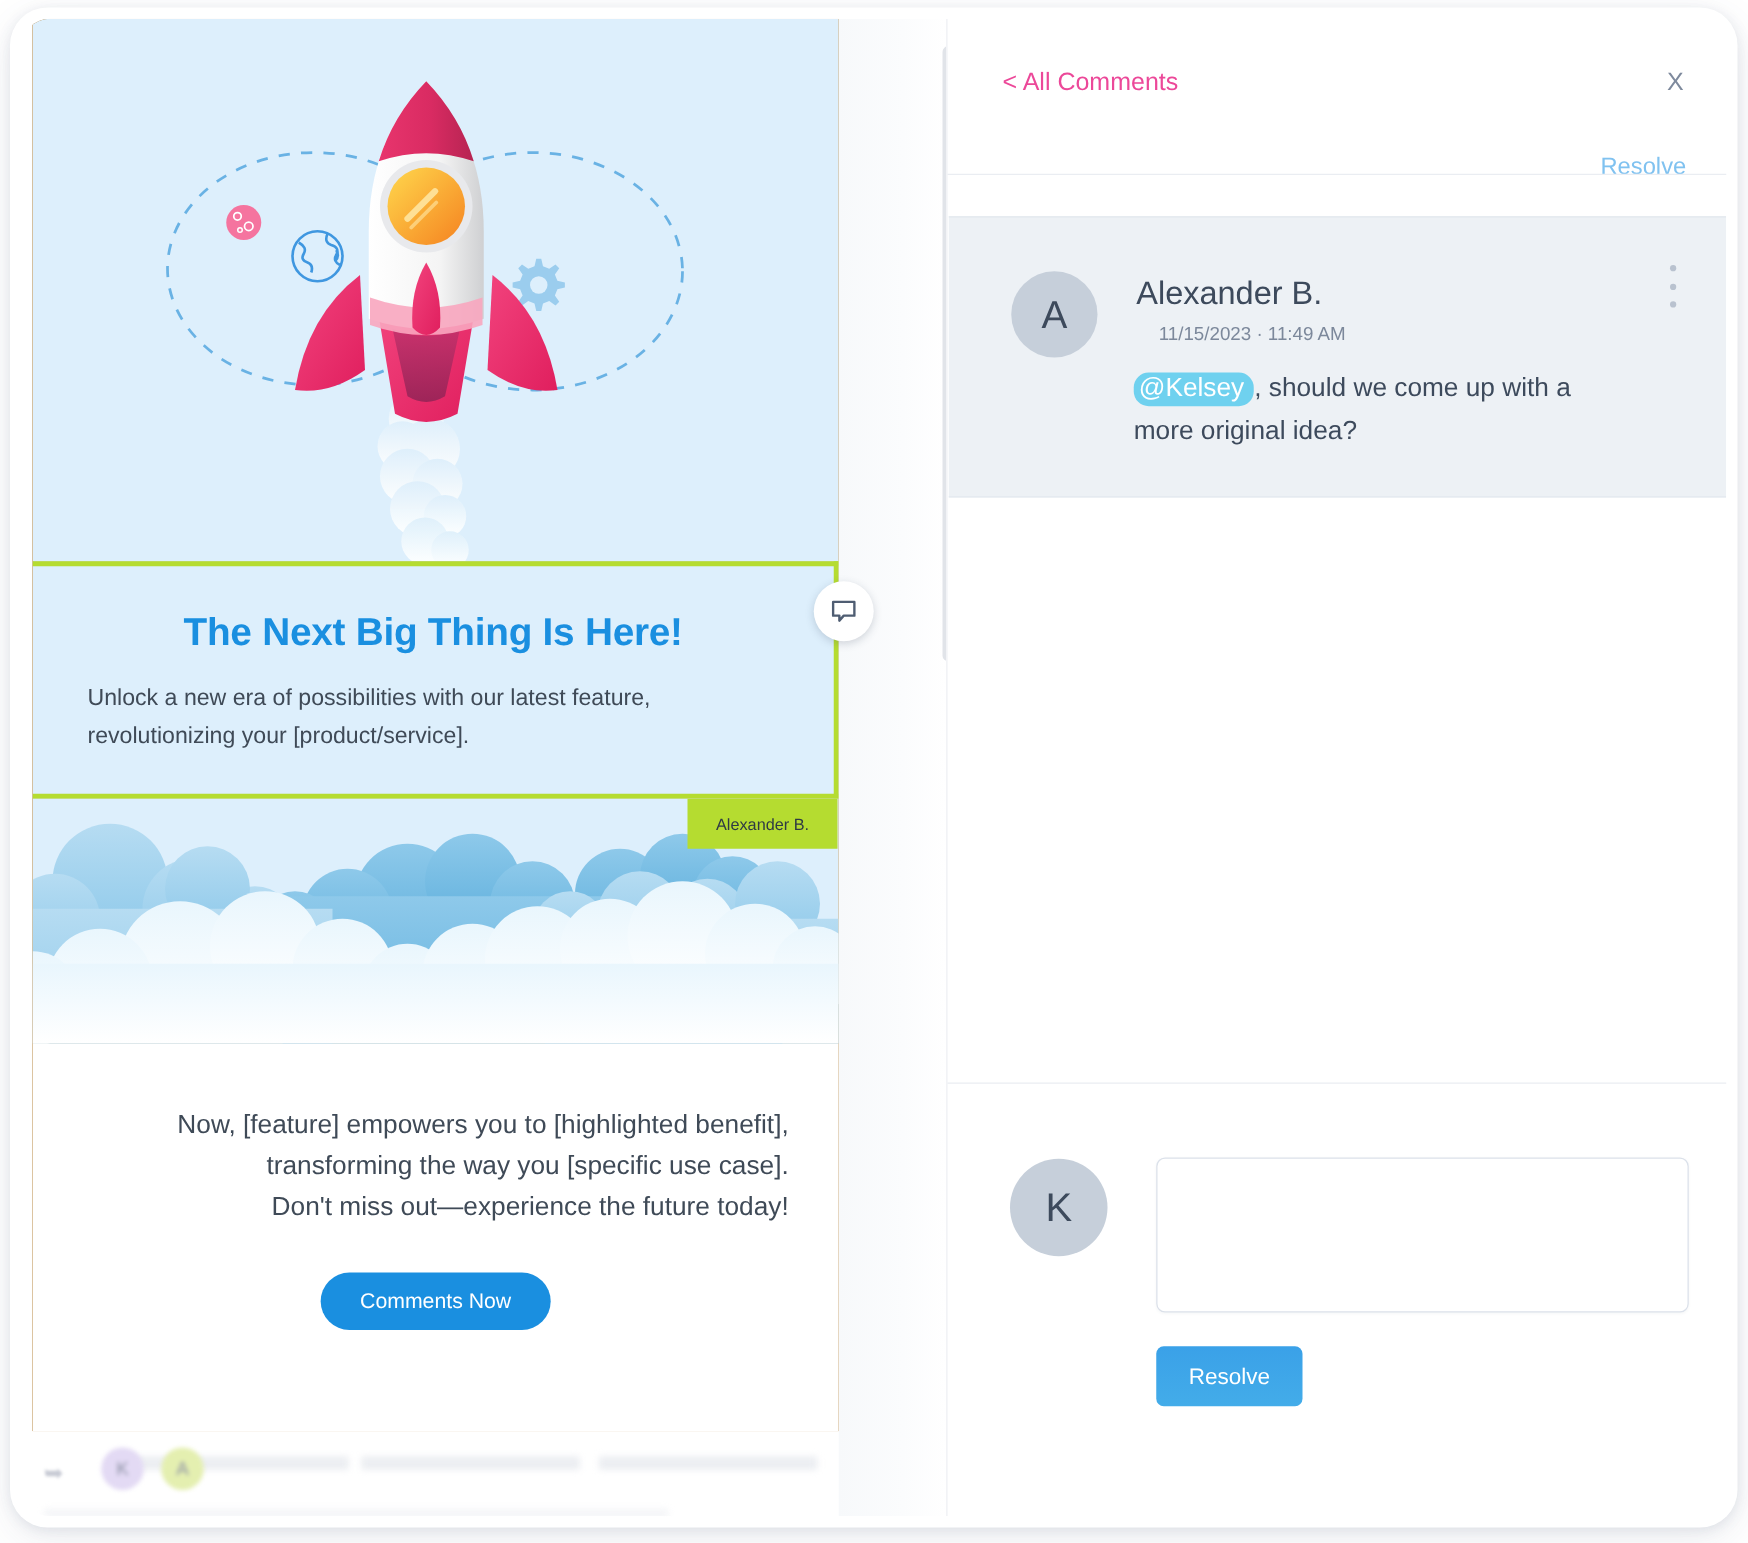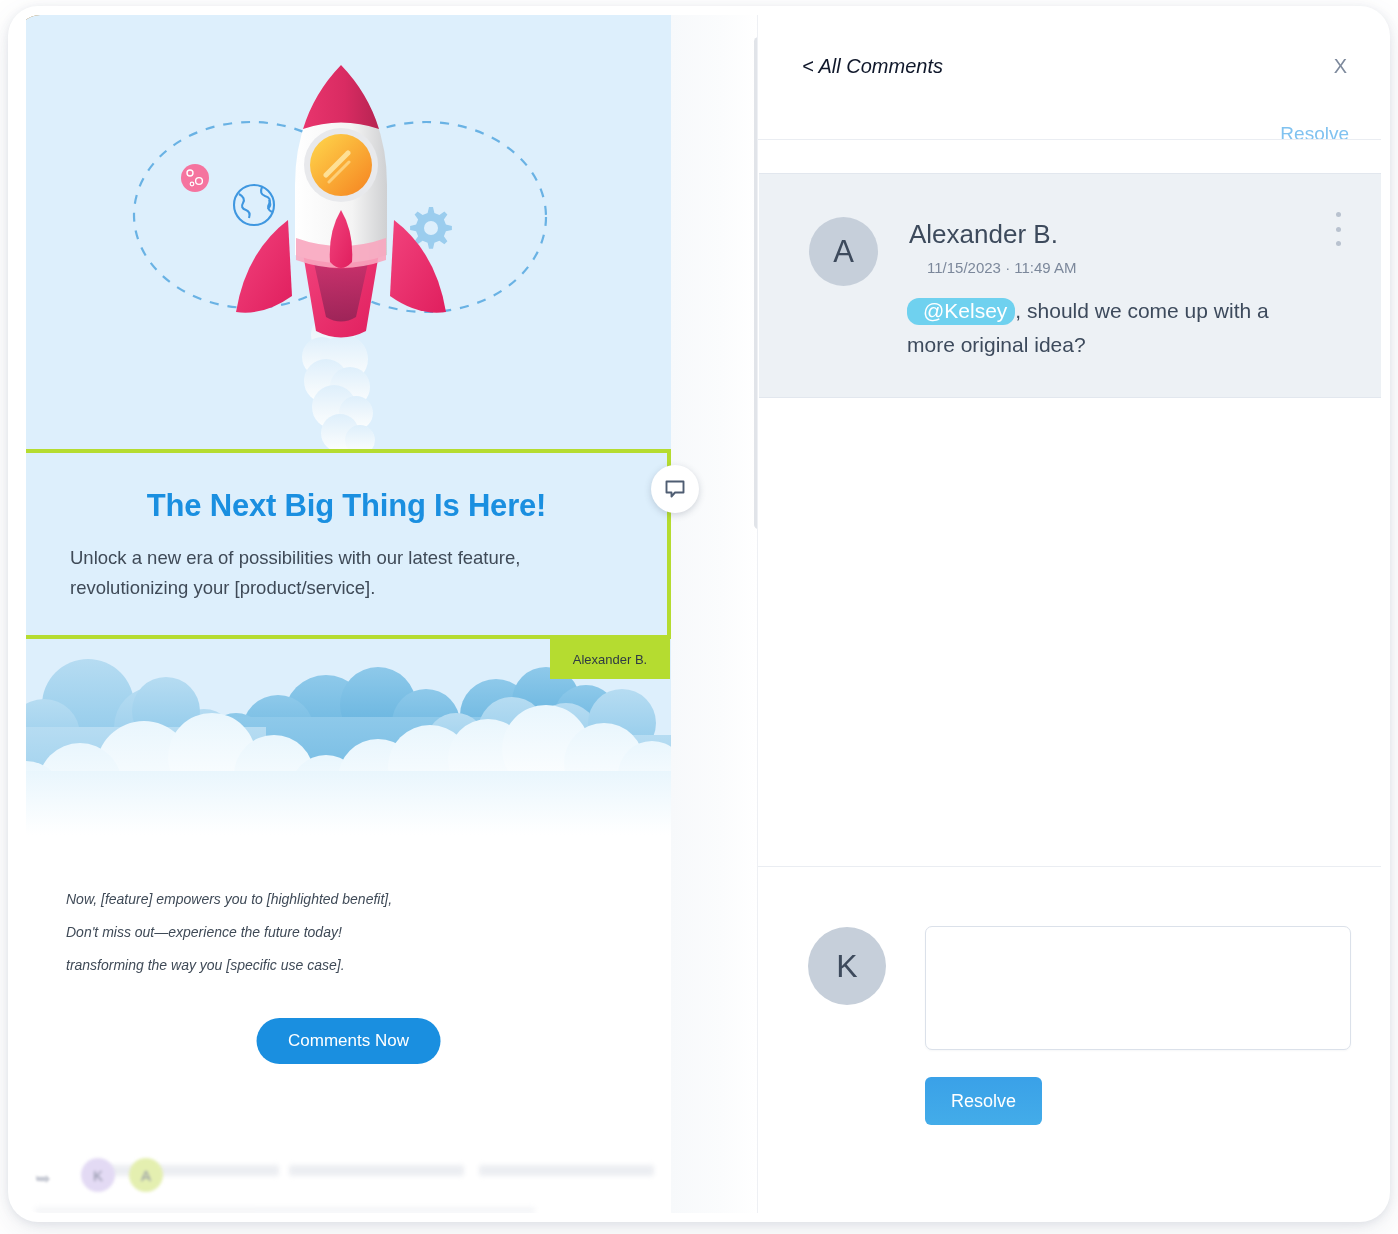--- a/index.html
+++ b/index.html
@@ -116,24 +116,23 @@
   }
 
   
   .body-area {
     position: absolute; left: 0; top: 820px;
     width: 645px; height: 310px;
     background: #ffffff;
   }
   .body-copy {
     position: absolute; left: 40px; right: 40px; top: 48px;
-    text-align: left;
-    font-size: 14px; line-height: 33px;
+    text-align: right;
+    font-size: 21px; line-height: 33px;
     color: #3f4a57;
-    font-style: italic;
   }
   .cta-btn {
     position: absolute;
     left: 50%; transform: translateX(-50%);
     top: 183px;
     height: 46px; padding: 0 32px;
     border: none; border-radius: 23px;
     background: #1a8fe0;
     color: #fff; font-size: 17px;
     font-family: "Liberation Sans", sans-serif;
@@ -189,23 +188,22 @@
     width: 624px; height: 1198px;
     background: #ffffff;
     border-left: 1px solid #eef0f4;
   }
   .cmt-header {
     position: absolute; left: 0; top: 0;
     width: 624px; height: 124px;
   }
   .all-comments-link {
     position: absolute; left: 44px; top: 40px;
-    font-size: 20px; color: #0f172a; cursor: pointer;
+    font-size: 20px; color: #ec4899; cursor: pointer;
     font-weight: 400;
-    font-style: italic;
   }
   .close-x {
     position: absolute; right: 35px; top: 40px;
     font-size: 20px; color: #7e8a9d; cursor: pointer;
   }
   .resolve-link {
     position: absolute; right: 33px; top: 88px;
     font-size: 19px; color: #80c2f0; cursor: pointer; margin-top: 20px;
   }
   .header-rule {
@@ -236,21 +234,21 @@
     position: absolute; left: 151px; top: 85px;
     font-size: 15px; color: #7c889b; margin-left: 17px;
   }
   .cmt-body {
     position: absolute; left: 148px; top: 120px;
     width: 400px;
     font-size: 21px; line-height: 34px; color: #3d4a5c;
   }
   .mention {
     background: #6fd1ef; color: #ffffff;
-    border-radius: 12px; padding: 1px 8px 3px 16px;
+    border-radius: 12px; padding: 1px 8px 3px 4px;
     cursor: pointer;
   }
   .cmt-menu {
     position: absolute; right: 32px; top: 38px;
     width: 22px; height: 34px;
     display: flex; flex-direction: column;
     align-items: center; justify-content: space-between;
     cursor: pointer;
   }
   .cmt-menu span {
@@ -446,22 +444,22 @@
                 <circle cx="626" cy="136" r="34"></circle>
                   <circle cx="0" cy="160" r="38"></circle>
                 <rect x="0" y="132" width="645" height="64"></rect>
               </g>
             </svg>
           </div>
 
           <div class="body-area">
             <div class="body-copy">
               <div>Now, [feature] empowers you to [highlighted benefit],</div>
+              <div>transforming the way you [specific use case].</div>
               <div>Don't miss out—experience the future today!</div>
-              <div>transforming the way you [specific use case].</div>
             </div>
             <button class="cta-btn">Comments Now</button>
           </div>
         </div>
 
         <div class="selection-tag">Alexander B.</div>
 
         <div class="comment-pin">
           <svg width="24" height="24" viewBox="0 0 24 24" fill="none" stroke="#4f5d72" stroke-width="1.9" stroke-linejoin="round">
             <path d="M3.5 4.5 h17 v11 h-8.5 l-3.5 4 v-4 h-5 z"></path>

